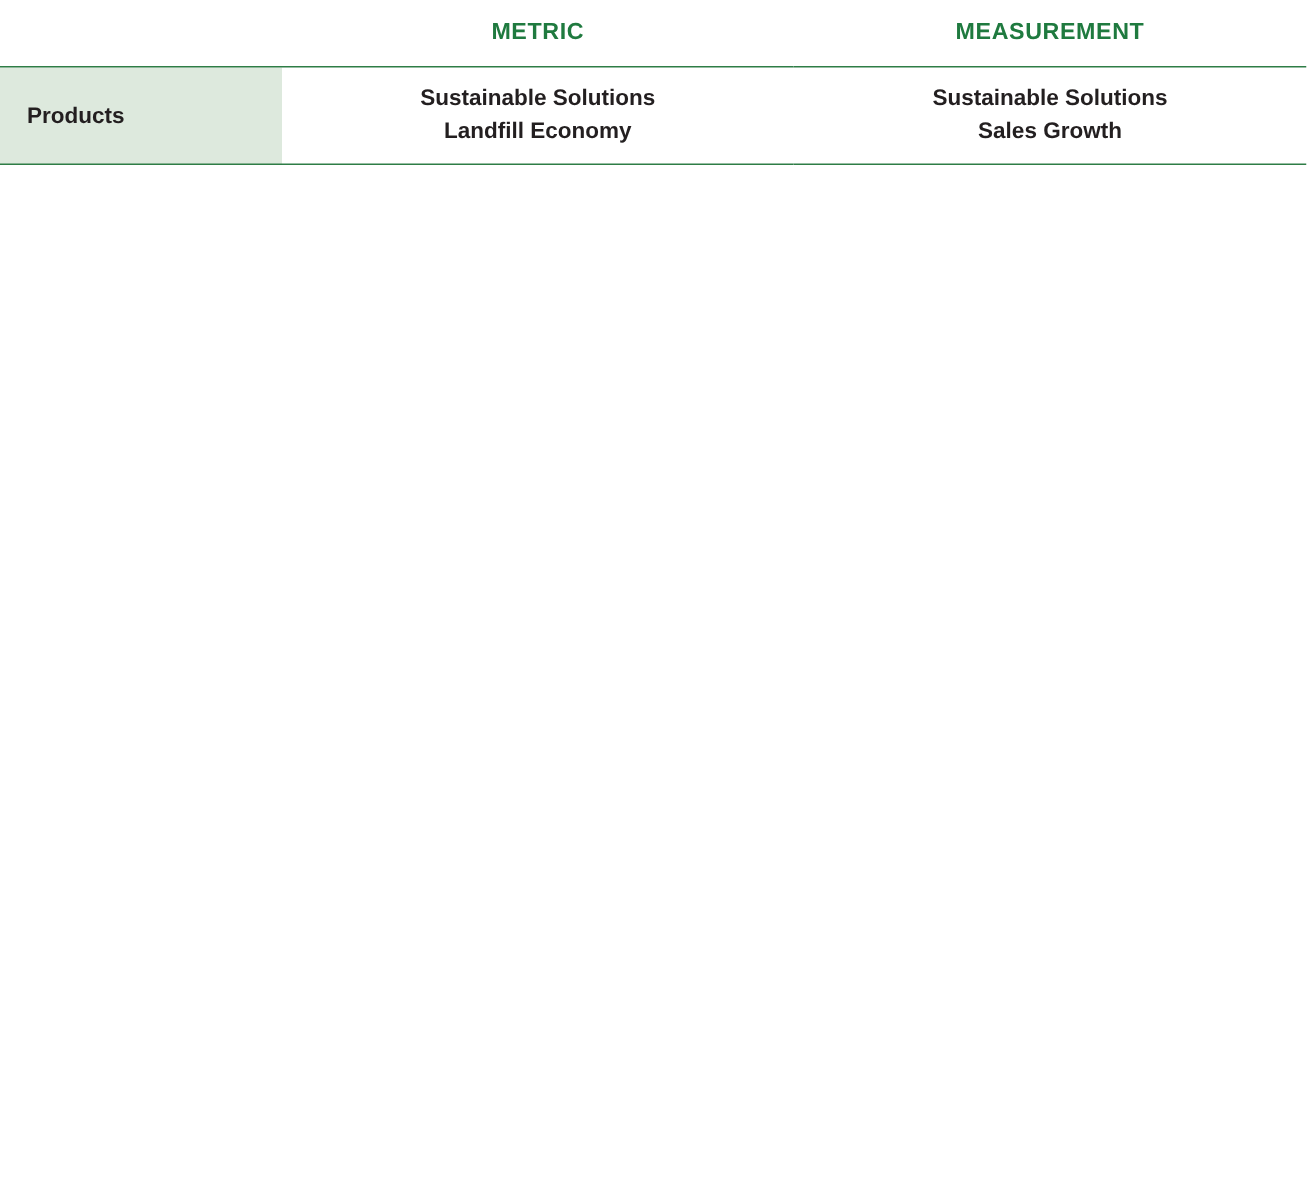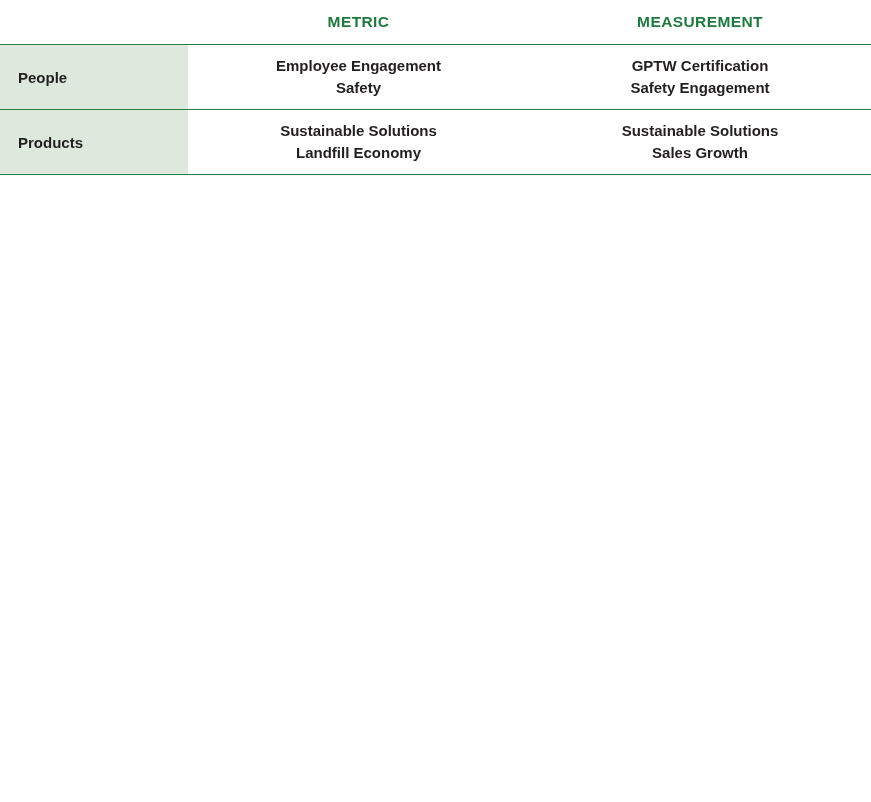--- a/index.html
+++ b/index.html
@@ -96,31 +96,20 @@
     </colgroup>
     <thead>
       <tr>
         <th class="th-blank"></th>
         <th>METRIC</th>
         <th>MEASUREMENT</th>
       </tr>
     </thead>
     <tbody>
       <tr>
-        <td class="cell-category">People</td>
-        <td class="cell-body">
-          <span class="line">Employee Engagement</span>
-          <span class="line">Safety</span>
-        </td>
-        <td class="cell-body">
-          <span class="line">GPTW Certification</span>
-          <span class="line">Safety Engagement</span>
-        </td>
-      </tr>
-      <tr>
         <td class="cell-category">Products</td>
         <td class="cell-body">
           <span class="line">Sustainable Solutions</span>
           <span class="line">Landfill Economy</span>
         </td>
         <td class="cell-body">
           <span class="line">Sustainable Solutions</span>
           <span class="line">Sales Growth</span>
         </td>
       </tr>

